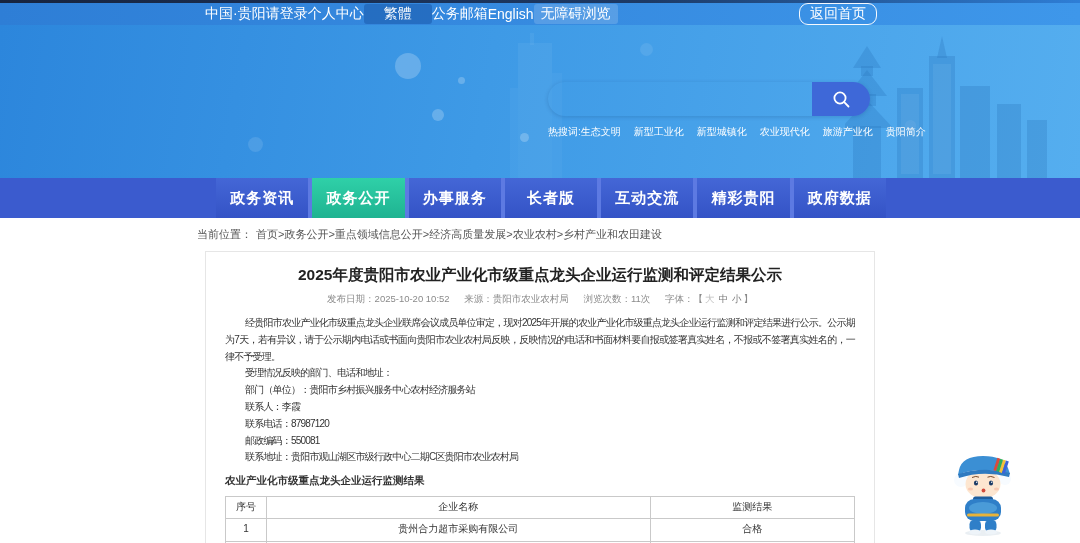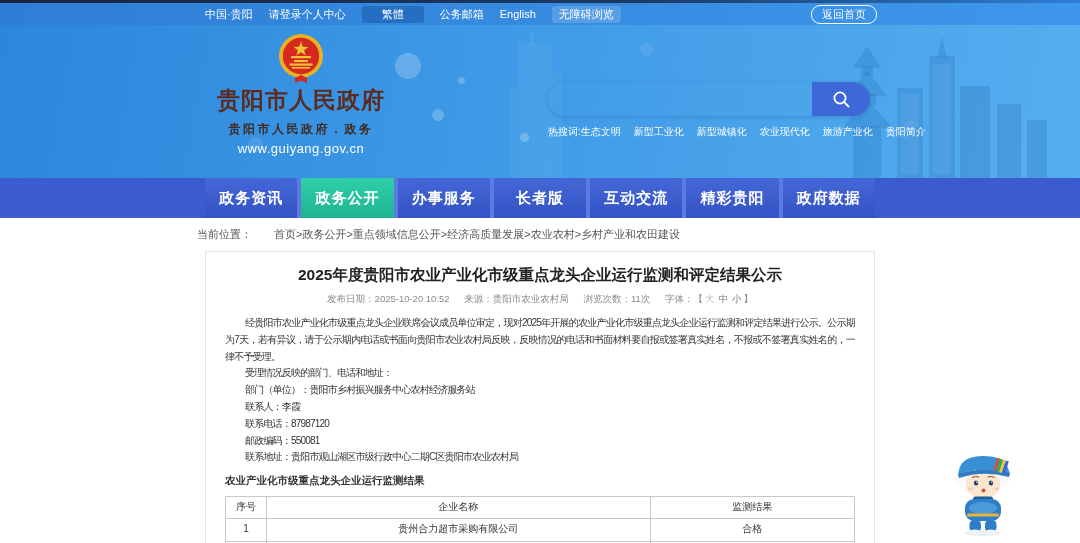--- a/index.html
+++ b/index.html
@@ -1,21 +1,21 @@
 <!DOCTYPE html>
 <html><head>
 <meta charset="utf-8">
 <style>
   html,body{margin:0;padding:0;background:#eef0f3;font-family:"Liberation Sans",sans-serif;}
   .page{position:relative;width:1080px;height:543px;background:#fff;overflow:hidden;margin:0 auto;}
   
   .top-edge{height:3px;background:linear-gradient(90deg,#17243f,#1d3a66 60%,#2e7ed6);}
   
   .topbar{height:22px;background:linear-gradient(90deg,#2e7ed6,#3e97ea);display:flex;align-items:center;}
-  .topbar-inner{margin-left:205px;width:672px;display:flex;align-items:center;gap:16px;font-size:11px;color:#fff;white-space:nowrap;}
+  .topbar-inner{margin-left:205px;width:672px;display:flex;align-items:center;font-size:14px;color:#fff;white-space:nowrap;}
   .topbar-inner .tb-item{cursor:pointer;}
   .pill-dark{background:rgba(20,80,160,.45);border-radius:3px;padding:1px 20px;}
   .pill-soft{background:rgba(255,255,255,.16);border-radius:3px;padding:1px 7px;}
   .back-home{margin-left:auto;border:1px solid rgba(255,255,255,.95);border-radius:9px;padding:1px 10px;}
   
   .banner{position:relative;height:153px;background:linear-gradient(100deg,#2c86dc 0%,#3e9ae6 45%,#55aeef 100%);overflow:hidden;}
   .dot{position:absolute;background:rgba(255,255,255,.22);border-radius:50%;}
   .bld{position:absolute;bottom:0;opacity:.55;}
   .bld-left{left:480px;top:8px;width:110px;height:145px;opacity:.35;}
   .bld-right{right:0;bottom:0;width:235px;height:150px;}
@@ -26,26 +26,26 @@
   .site-sub{font-size:12px;font-weight:bold;color:#3f2b24;letter-spacing:2.5px;margin-top:5px;}
   .site-url{font-size:13px;color:#fff;margin-top:3px;letter-spacing:.5px;}
   
   .search-area{position:absolute;left:548px;top:57px;width:322px;}
   .search-box{display:flex;height:34px;border-radius:17px;overflow:hidden;box-shadow:0 1px 4px rgba(0,40,90,.18);}
   .search-box input{flex:1;border:none;outline:none;padding:4px 14px;font-size:11px;color:#444;background:#fff;font-family:"Liberation Sans",sans-serif;margin-top:40px;}
   .search-box button{width:58px;background:#3e68d8;border:none;display:flex;align-items:center;justify-content:center;cursor:pointer;}
   .hot-row{margin-top:9px;font-size:10px;color:#fff;display:flex;white-space:nowrap;}
   .hot-word{cursor:pointer;}
   
-  .nav{height:40px;background:#3b5bce;}
+  .nav{height:40px;background:#3b5bce;padding-left:11px;}
   .nav-inner{margin-left:205px;width:670px;height:100%;display:flex;gap:4px;background:#5d7ae2;}
   .nav-btn{flex:1;display:flex;align-items:center;justify-content:center;color:#fff;font-size:15px;font-weight:bold;background:linear-gradient(#4467d6,#3453c6);cursor:pointer;letter-spacing:1px;}
   .nav-btn.active{background:linear-gradient(#2fd0a8,#1fb391);}
   
-  .breadcrumb{height:33px;background:#fff;font-size:11px;color:#555;padding-left:197px;display:flex;align-items:center;gap:22px;}
+  .breadcrumb{height:33px;background:#fff;font-size:11px;color:#555;padding-left:197px;display:flex;align-items:center;gap:4px;}
   .breadcrumb .path{cursor:pointer;}
   
   .card{margin-left:205px;width:670px;box-sizing:border-box;border:1px solid #e6e6e6;background:#fff;padding:0 19px 40px;min-height:300px;}
   .art-title{margin:13px 0 0;text-align:center;font-size:15.5px;color:#222;font-weight:bold;}
   .art-meta{margin-top:7px;text-align:center;font-size:9.5px;color:#8a8a8a;white-space:nowrap;}
   .art-meta .m{margin:0 6px;}
   .fs{margin:0 2px;cursor:pointer;color:#777;}
   .fs-big{color:#c0c0c0;}
   .art-body{margin-top:9px;font-size:10px;color:#333;line-height:1.68;letter-spacing:-0.8px;}
   .art-body p{margin:0;text-indent:2em;}
@@ -108,35 +108,20 @@
         <rect x="115" y="58" width="30" height="92"></rect>
         <rect x="152" y="76" width="24" height="74"></rect>
         <rect x="182" y="92" width="20" height="58"></rect>
       </g>
       <g fill="rgba(255,255,255,0.10)">
         <rect x="56" y="66" width="18" height="80"></rect>
         <rect x="88" y="36" width="18" height="110"></rect>
       </g>
     </svg>
 
-    <div class="logo">
-      <svg class="emblem" width="46" height="52" viewBox="0 0 46 52">
-        <circle cx="23" cy="24" r="22" fill="#e8b21f"></circle>
-        <circle cx="23" cy="24" r="18.2" fill="#d5281e"></circle>
-        <polygon points="23,9.5 24.9,14.8 30.5,14.9 26.1,18.2 27.7,23.5 23,20.3 18.3,23.5 19.9,18.2 15.5,14.9 21.1,14.8" fill="#f3c335"></polygon>
-        <rect x="13" y="24" width="20" height="2.2" fill="#f3c335"></rect>
-        <rect x="16" y="28" width="14" height="2" fill="#f3c335"></rect>
-        <rect x="11.5" y="31.5" width="23" height="2.2" fill="#f3c335"></rect>
-        <rect x="14" y="35" width="18" height="1.6" fill="#f3c335"></rect>
-        <path d="M17 46 L23 43 L29 46 L29 51 L23 48.5 L17 51 Z" fill="#d5281e"></path>
-      </svg>
-      <div class="site-name">贵阳市人民政府</div>
-      <div class="site-sub">贵阳市人民政府．政务</div>
-      <div class="site-url">www.guiyang.gov.cn</div>
-    </div>
 
     <div class="search-area">
       <div class="search-box">
         <input type="text" placeholder="请输入您需要搜索的内容" style="">
         <button>
           <svg width="19" height="19" viewBox="0 0 19 19">
             <circle cx="8" cy="8" r="5.6" fill="none" stroke="#ffffff" stroke-width="1.8"></circle>
             <line x1="12.2" y1="12.2" x2="16.5" y2="16.5" stroke="#ffffff" stroke-width="1.8" stroke-linecap="round"></line>
           </svg>
         </button>

